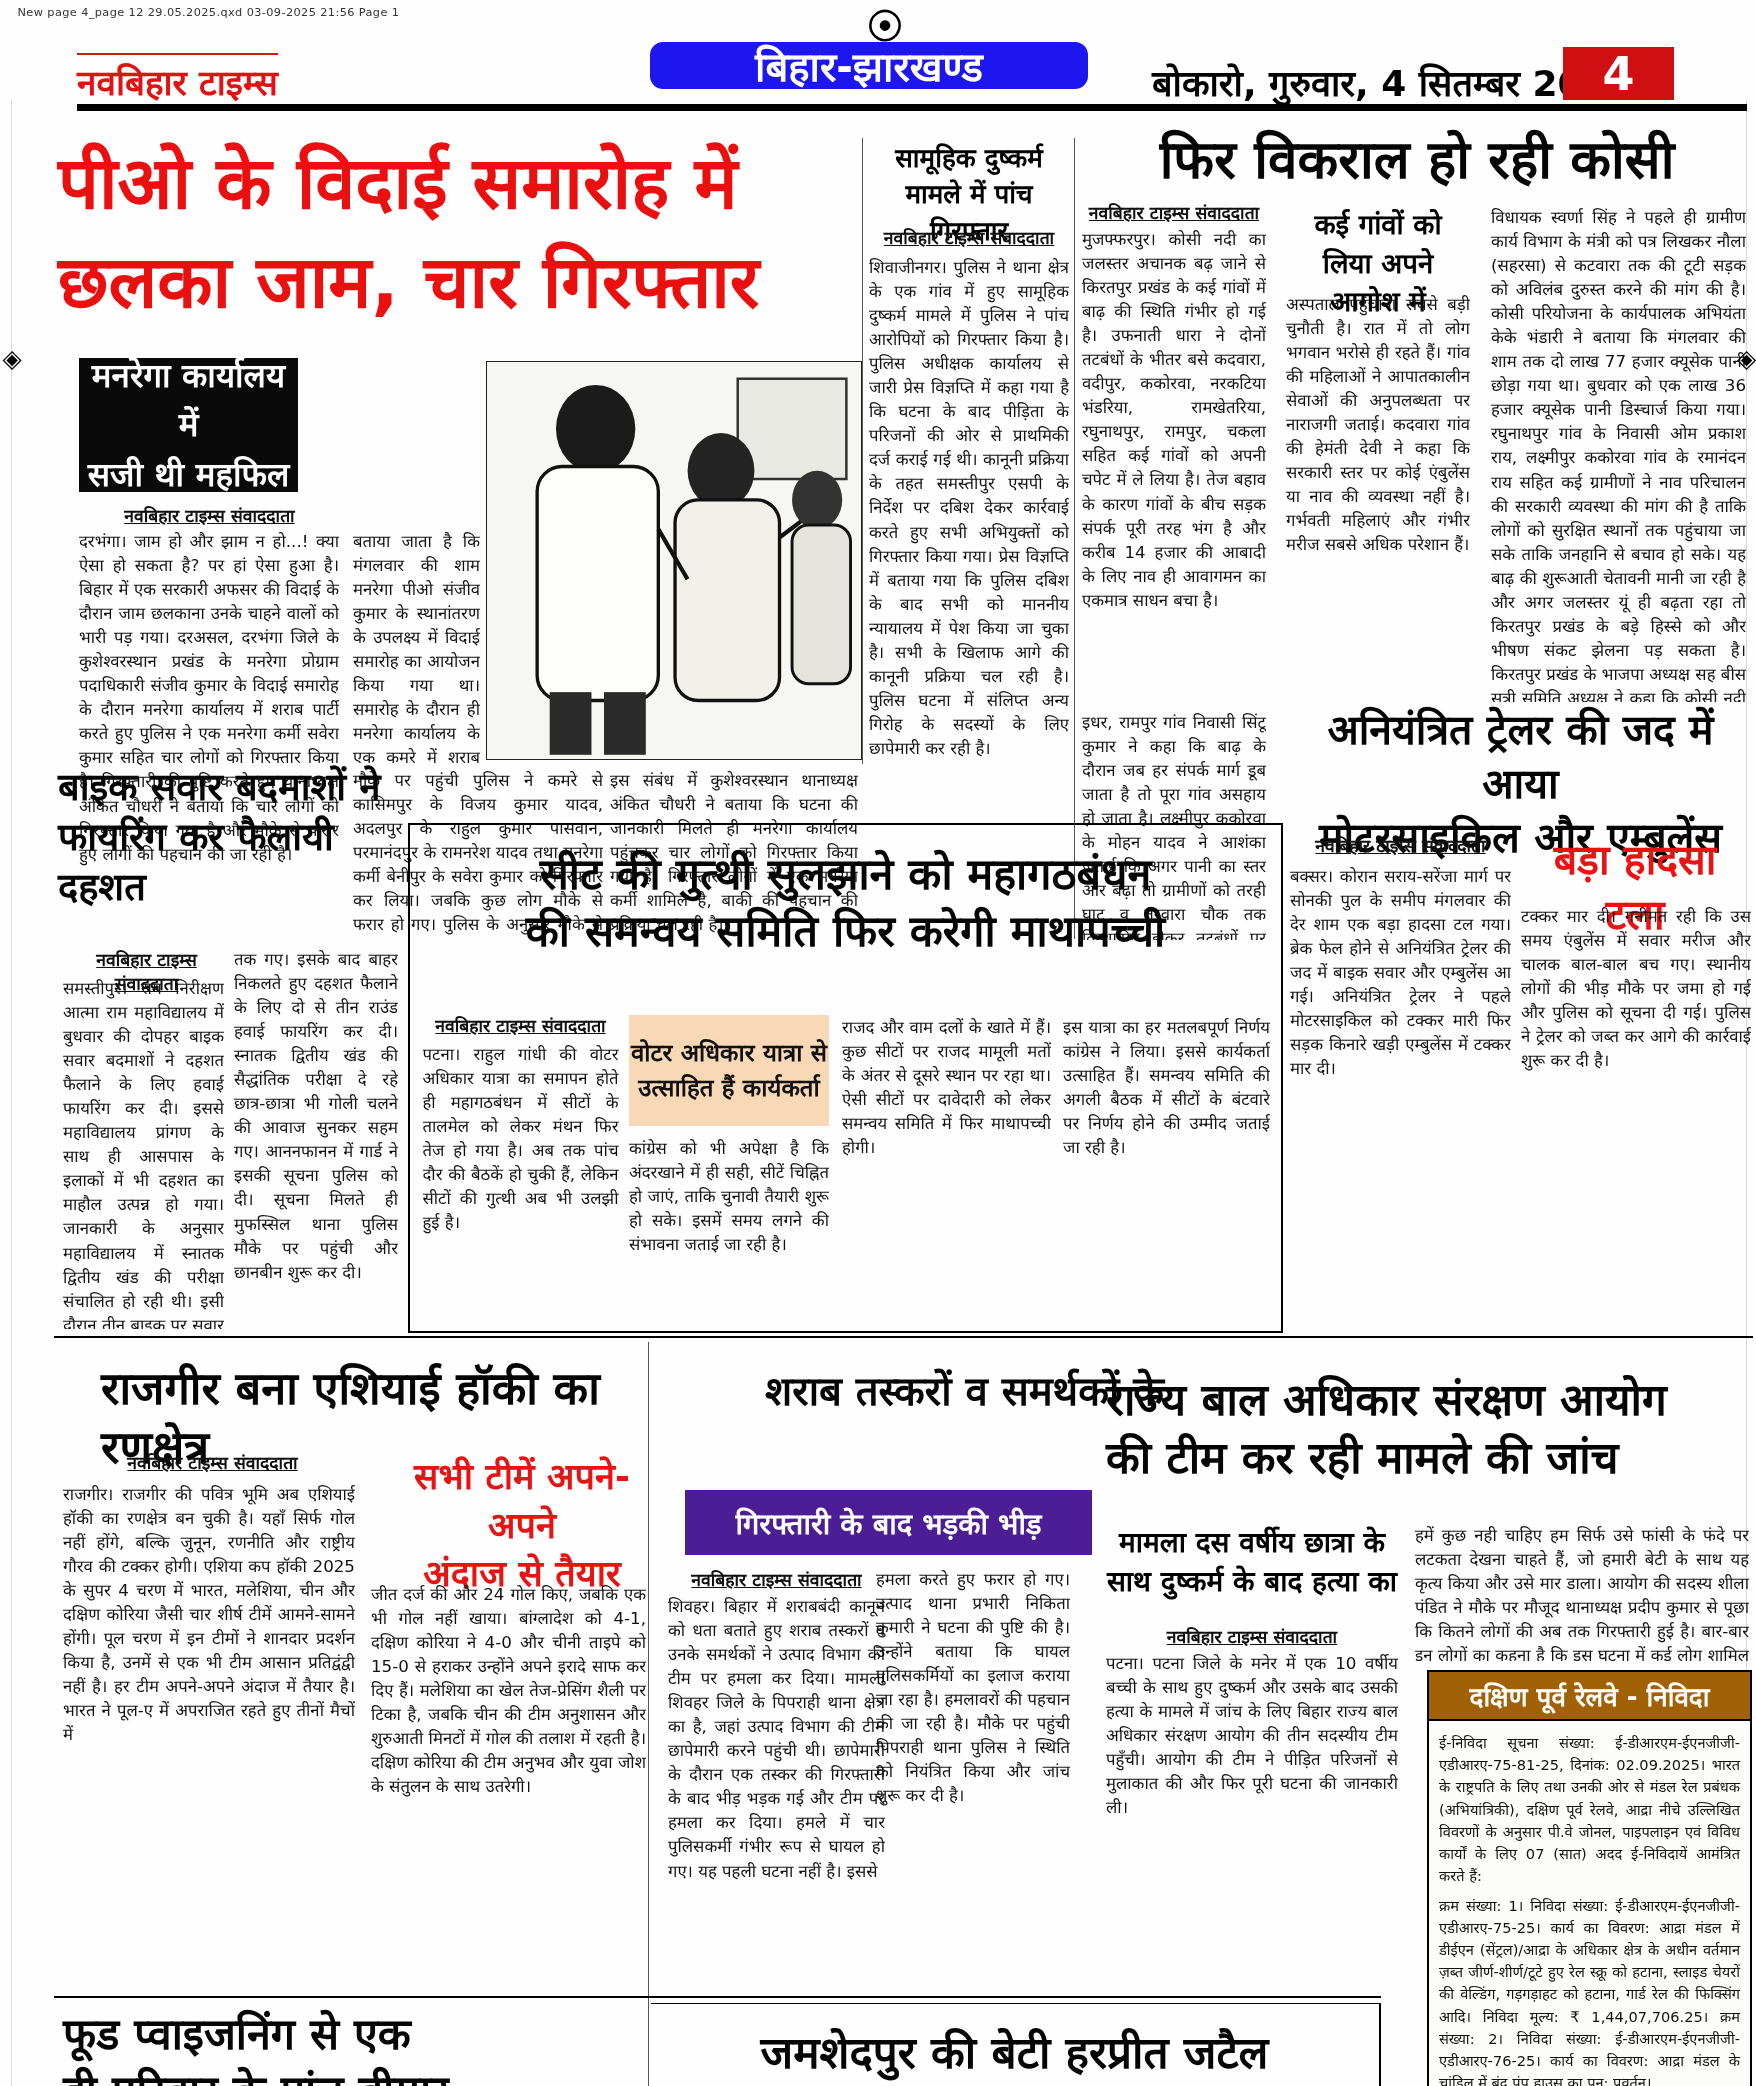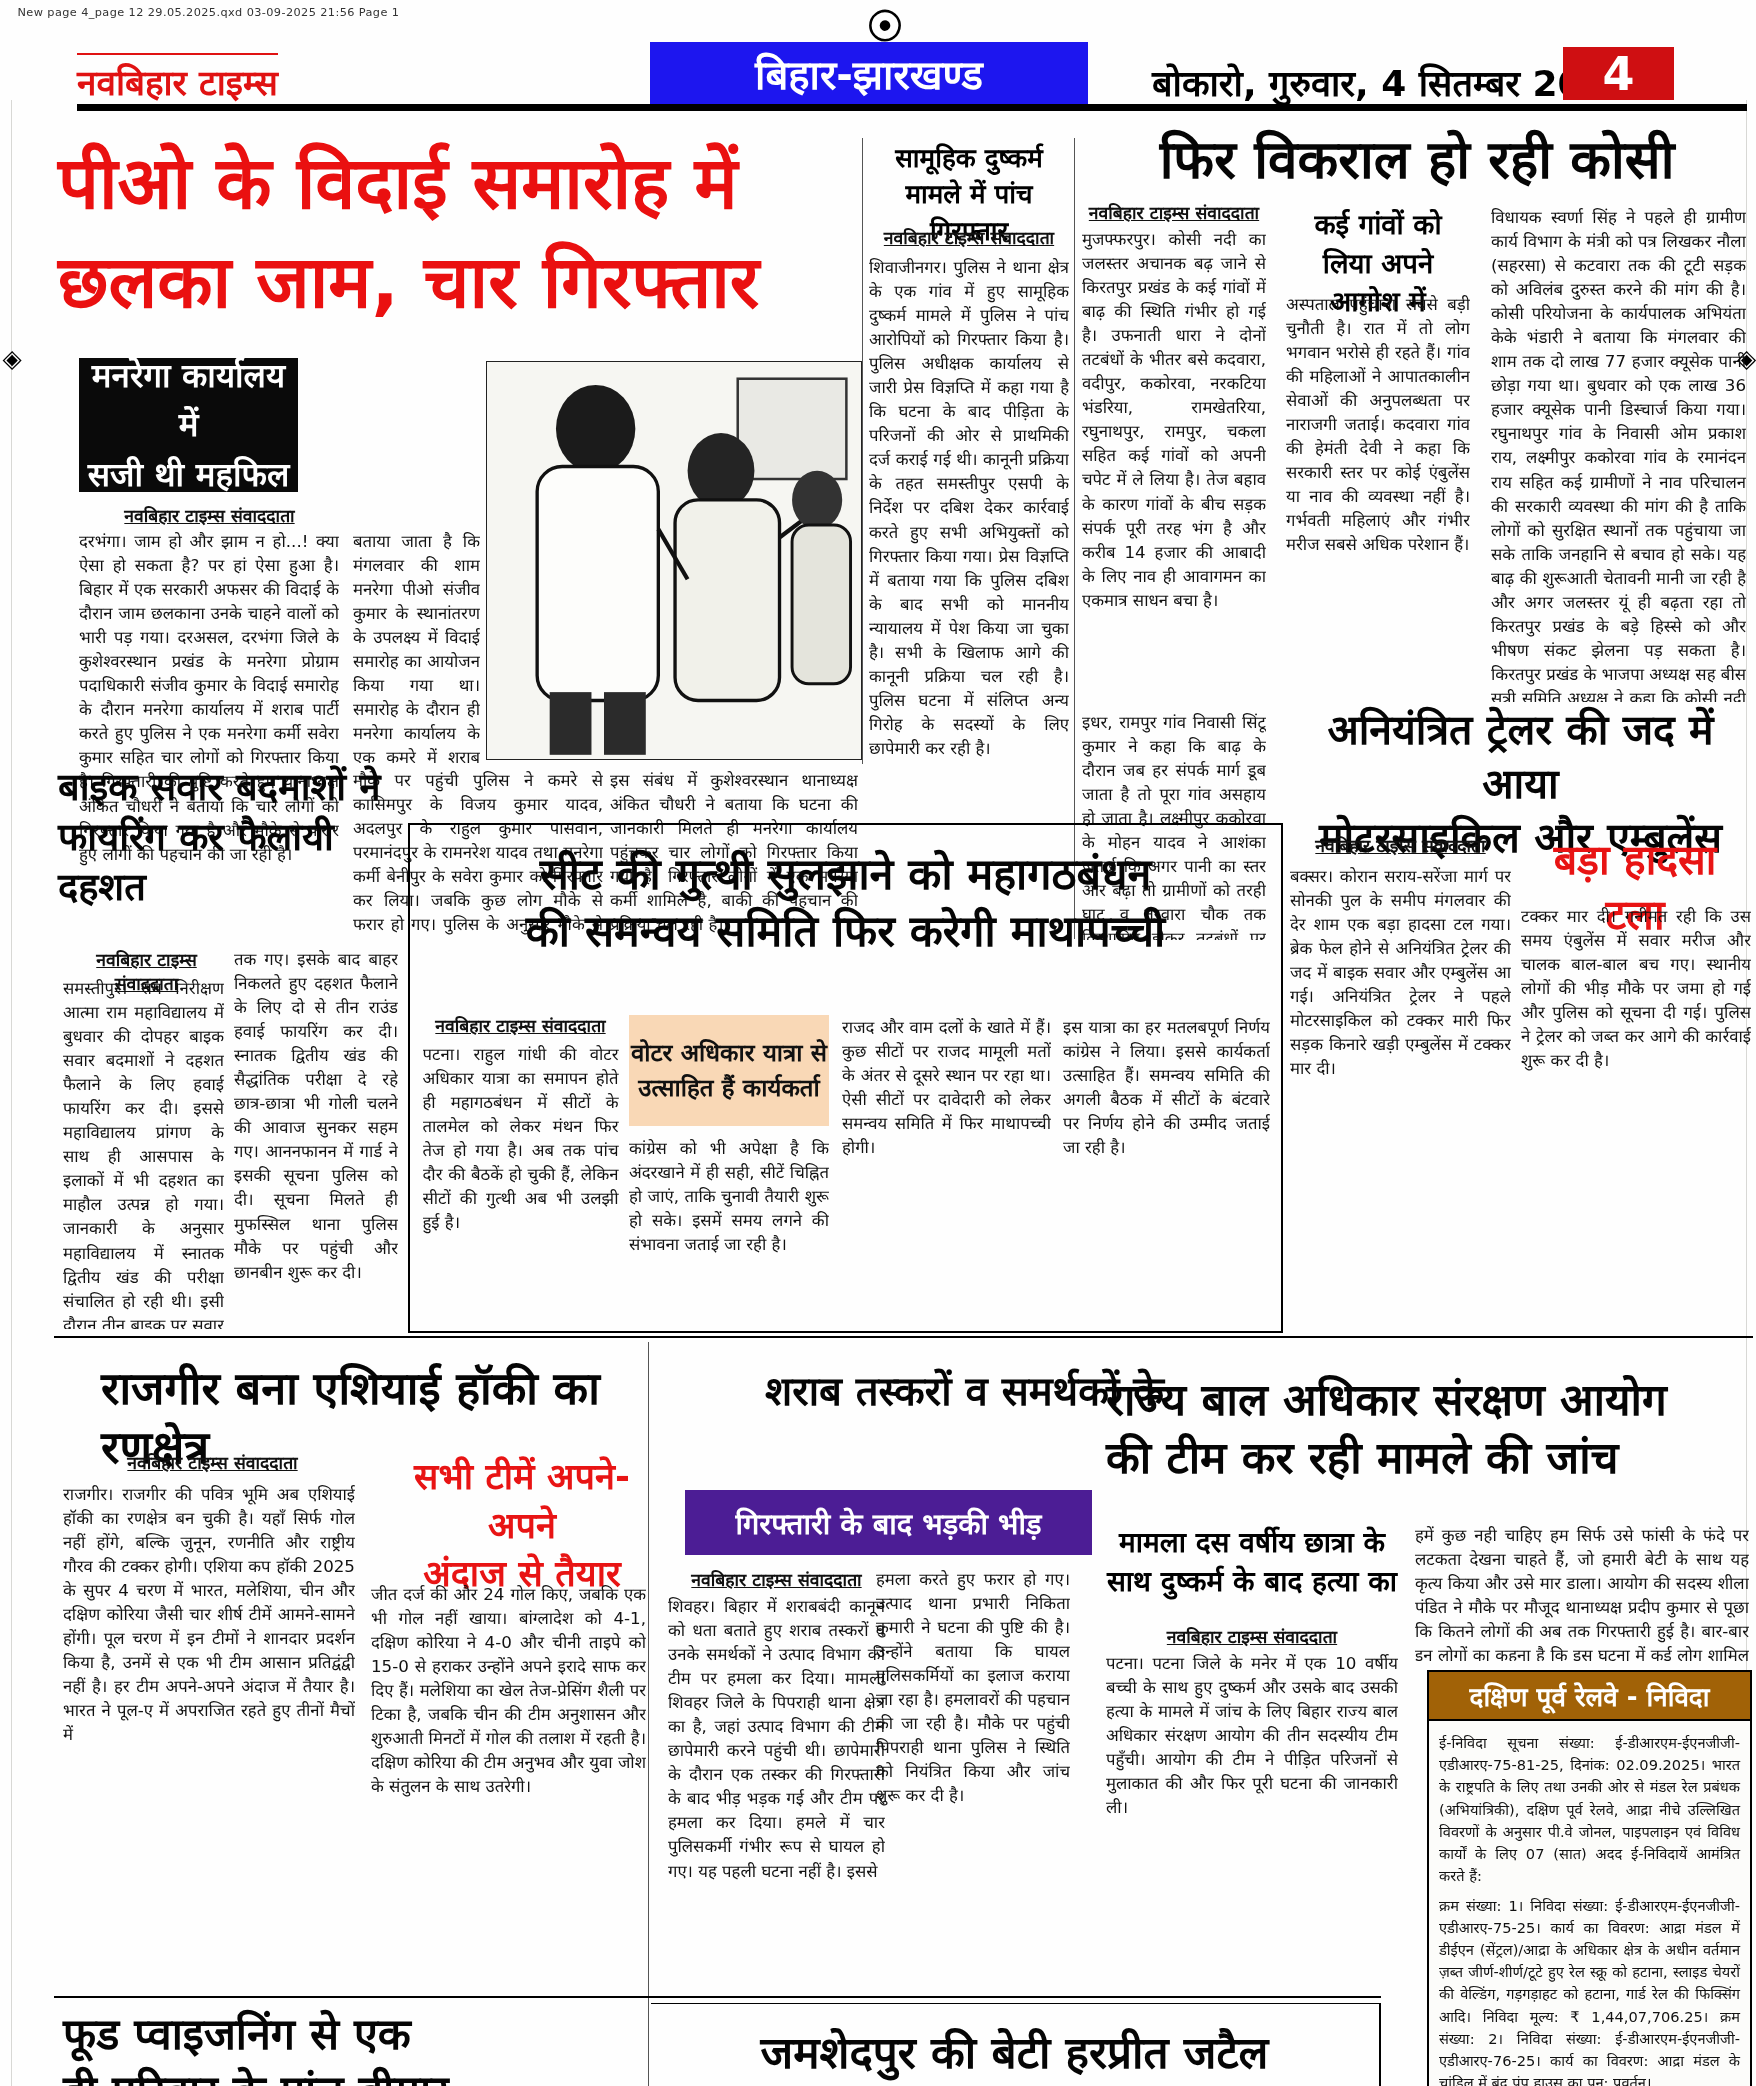--- a/index.html
+++ b/index.html
@@ -41,21 +41,21 @@
 <div id="page">
 
   <div class="edge" style="left:11px;"></div>
   <div class="edge" style="right:10px;"></div>
   <div class="abs pageinfo" style="left:17.5px;top:5.8px;">New page 4_page 12  29.05.2025.qxd  03-09-2025  21:56  Page 1</div>
   <div class="regmark" style="left:866px;top:7.5px;">⦿</div>
   <div class="regmark" style="left:2.5px;top:346px;font-size:25px;">◈</div>
   <div class="regmark" style="right:0.8px;top:346px;font-size:25px;">◈</div>
 
   <div class="abs masthead-name" style="left:77px;top:53px;">नवबिहार टाइम्स</div>
-  <div class="abs edition-box" style="left:650px;top:42px;width:438px;height:62px;">बिहार-झारखण्ड</div>
+  <div class="abs edition-box" style="left:650px;top:42px;width:438px;height:47px;border-radius:13px;">बिहार-झारखण्ड</div>
   <div class="abs dateline" style="left:1152px;top:58px;">बोकारो, गुरुवार, 4 सितम्बर 2025</div>
   <div class="abs pagenum-box" style="left:1563px;top:47px;width:111px;height:53px;">4</div>
   <div class="abs rule-h" style="left:77px;top:104px;width:1670px;height:6.7px;"></div>
 
   <div class="abs headline-red" style="left:58px;top:134px;width:806px;font-size:72px;">
     <div>पीओ के विदाई समारोह में</div>
     <div>छलका जाम, चार गिरफ्तार</div>
   </div>
 
   <div class="abs kicker-box" style="left:79px;top:358px;width:219px;height:134px;font-size:33px;">

